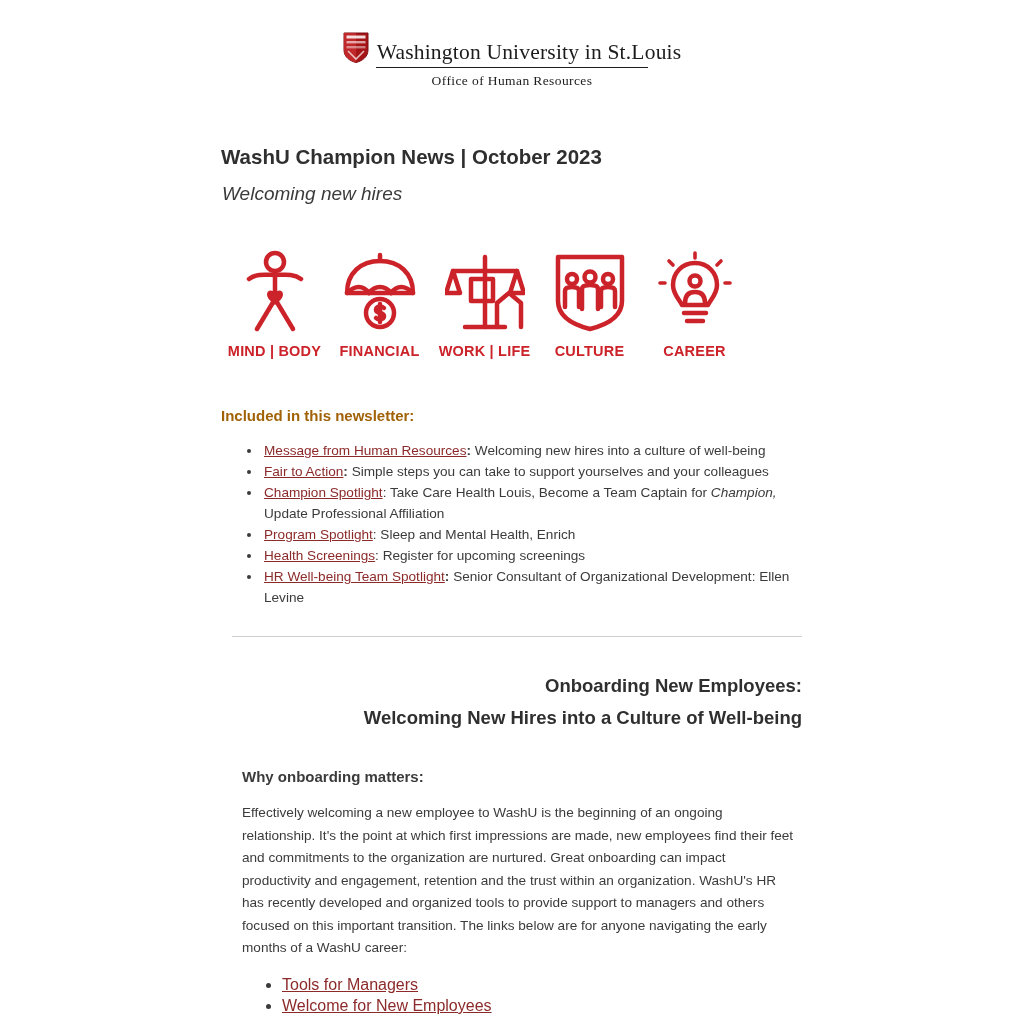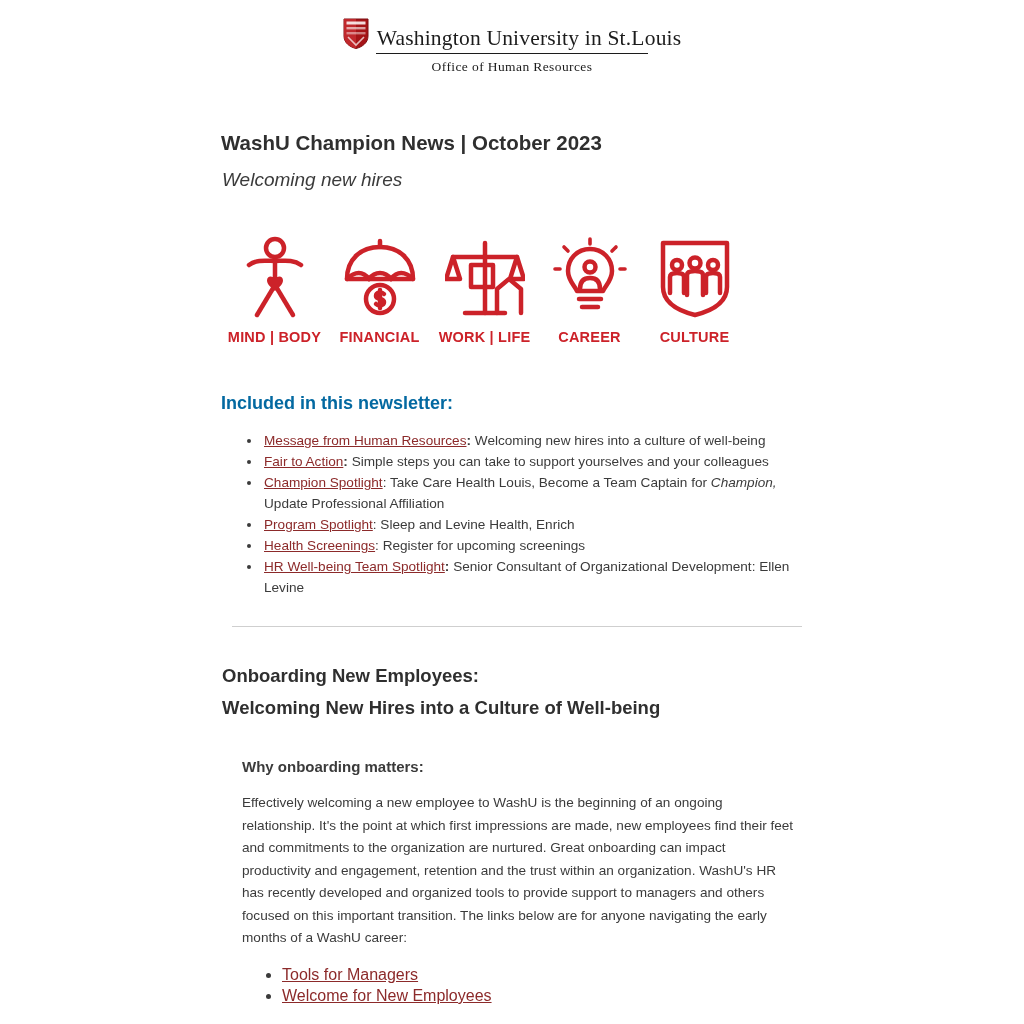--- a/index.html
+++ b/index.html
@@ -16,21 +16,21 @@
     -webkit-font-smoothing: antialiased;
   }
   .page {
     width: 1024px;
     position: relative;
   }
 
   
   .masthead {
     text-align: center;
-    padding-top: 18px;
+    padding-top: 32px;
   }
   .masthead-inner {
     display: inline-block;
     position: relative;
   }
   .logo-row {
     display: flex;
     align-items: flex-end;
     justify-content: center;
     gap: 8px;
@@ -112,23 +112,23 @@
     font-size: 14.5px;
     font-weight: bold;
     letter-spacing: 0.2px;
     color: #cc2229;
     white-space: nowrap;
   }
 
   
   .section-title {
     margin-top: 48px;
-    font-size: 18px;
-    font-weight: bold;
-    color: #0369a1;
+    font-size: 15px;
+    font-weight: bold;
+    color: #a16207;
     margin-left: -1px;
   }
   ul.toc {
     margin: 16px 0 0 0;
     padding-left: 40px;
     list-style: disc;
   }
   ul.toc li {
     font-size: 13.6px;
     line-height: 21px;
@@ -146,21 +146,21 @@
 
   hr.divider {
     border: none;
     border-top: 1px solid #cfcfcf;
     margin: 28px 0 0 10px;
     width: 570px;
   }
 
   
   .article-title {
-    text-align: left;
+    text-align: right;
     font-size: 18.5px;
     font-weight: bold;
     color: #2f2f2f;
     line-height: 32px;
     margin-top: 33px;
   }
   .body-wrap {
     width: 556px;
     margin: 0 auto;
     padding-left: 16px;
@@ -269,73 +269,73 @@
               <path d="M52 78 L52 54 L64 44 L76 54 L76 78"></path>
               <path d="M20 78 L60 78"></path>
             </g>
           </svg>
         </div>
         <div class="plabel">WORK | LIFE</div>
       </div>
 
       <div class="pillar">
         <div class="art">
-          <svg width="78" height="84" viewBox="0 0 78 84">
-            <g fill="none" stroke="#cc2229" stroke-width="4.5" stroke-linecap="round" stroke-linejoin="round">
-              <path d="M39 14 C26 14 17 24 17 36 C17 45 23 50 26 56 L52 56 C55 50 61 45 61 36 C61 24 52 14 39 14 Z"></path>
-              <path d="M28 64 L50 64"></path>
-              <path d="M31 72 L47 72"></path>
-              <circle cx="39" cy="32" r="5.5"></circle>
-              <path d="M29 54 C29 46 33 43 39 43 C45 43 49 46 49 54"></path>
-            </g>
-            <g fill="none" stroke="#cc2229" stroke-width="3.6" stroke-linecap="round">
-              <path d="M39 4 L39 9"></path>
-              <path d="M13 12 L17 16"></path>
-              <path d="M65 12 L61 16"></path>
-              <path d="M4 34 L9 34"></path>
-              <path d="M74 34 L69 34"></path>
-            </g>
-          </svg>
-        </div>
-        <div class="plabel">CAREER</div>
-      </div>
-
-      <div class="pillar">
-        <div class="art">
           <svg width="76" height="84" viewBox="0 0 76 84">
             <g fill="none" stroke="#cc2229" stroke-width="4.5" stroke-linecap="round" stroke-linejoin="round">
               <path d="M6 8 H70 V52 C70 68 54 76 38 80 C22 76 6 68 6 52 Z"></path>
               <circle cx="20" cy="30" r="5"></circle>
               <circle cx="38" cy="28" r="5.5"></circle>
               <circle cx="56" cy="30" r="5"></circle>
               <path d="M13 58 V42 C13 39 16 38 20 38 C24 38 27 39 27 42 V58"></path>
               <path d="M30 60 V40 C30 37 34 36 38 36 C42 36 46 37 46 40 V60"></path>
               <path d="M49 58 V42 C49 39 52 38 56 38 C60 38 63 39 63 42 V58"></path>
             </g>
           </svg>
         </div>
         <div class="plabel">CULTURE</div>
       </div>
 
+      <div class="pillar">
+        <div class="art">
+          <svg width="78" height="84" viewBox="0 0 78 84">
+            <g fill="none" stroke="#cc2229" stroke-width="4.5" stroke-linecap="round" stroke-linejoin="round">
+              <path d="M39 14 C26 14 17 24 17 36 C17 45 23 50 26 56 L52 56 C55 50 61 45 61 36 C61 24 52 14 39 14 Z"></path>
+              <path d="M28 64 L50 64"></path>
+              <path d="M31 72 L47 72"></path>
+              <circle cx="39" cy="32" r="5.5"></circle>
+              <path d="M29 54 C29 46 33 43 39 43 C45 43 49 46 49 54"></path>
+            </g>
+            <g fill="none" stroke="#cc2229" stroke-width="3.6" stroke-linecap="round">
+              <path d="M39 4 L39 9"></path>
+              <path d="M13 12 L17 16"></path>
+              <path d="M65 12 L61 16"></path>
+              <path d="M4 34 L9 34"></path>
+              <path d="M74 34 L69 34"></path>
+            </g>
+          </svg>
+        </div>
+        <div class="plabel">CAREER</div>
+      </div>
+
     </div>
 
     <div class="section-title">Included in this newsletter:</div>
 
     <ul class="toc">
       <li>
         <a class="tlink" href="#">Message from Human Resources</a><span class="bold-colon">:</span><span> Welcoming new hires into a culture of well-being</span>
       </li>
       <li>
         <a class="tlink" href="#">Fair to Action</a><span class="bold-colon">:</span><span> Simple steps you can take to support yourselves and your colleagues</span>
       </li>
       <li>
         <a class="tlink" href="#">Champion Spotlight</a><span>:</span><span> Take Care Health Louis, Become a Team Captain for </span><span class="ital">Champion,</span><span> Update Professional Affiliation</span>
       </li>
       <li>
-        <a class="tlink" href="#">Program Spotlight</a><span>:</span><span> Sleep and Levine Health, Enrich</span>
+        <a class="tlink" href="#">Program Spotlight</a><span>:</span><span> Sleep and Mental Health, Enrich</span>
       </li>
       <li>
         <a class="tlink" href="#">Health Screenings</a><span>:</span><span> Register for upcoming screenings</span>
       </li>
       <li>
         <a class="tlink" href="#">HR Well-being Team Spotlight</a><span class="bold-colon">:</span><span> Senior Consultant of Organizational Development: Ellen Levine</span>
       </li>
     </ul>
 
     <hr class="divider">

